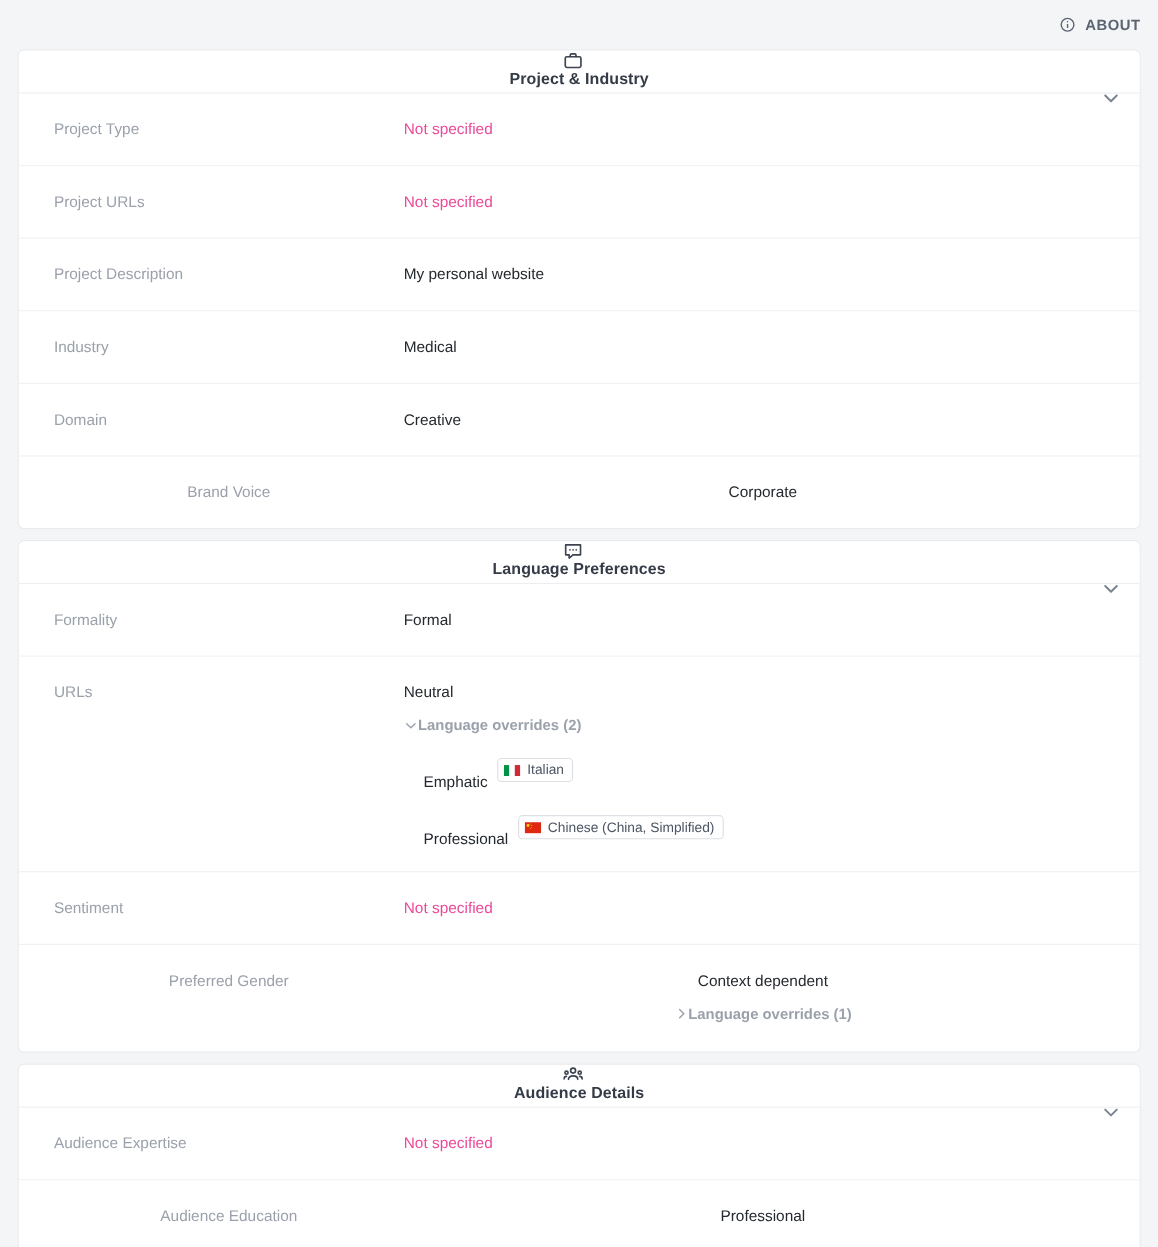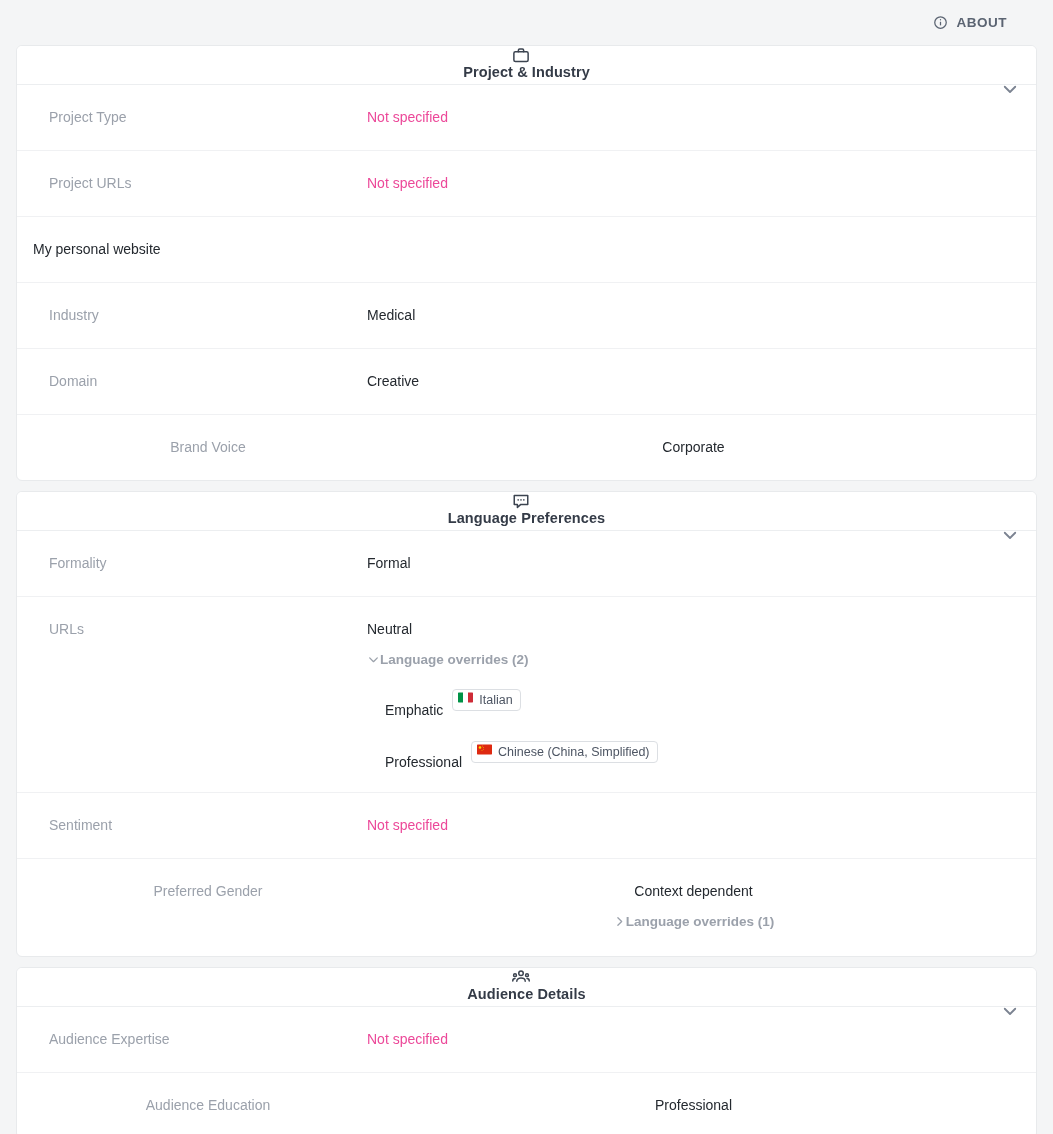--- a/index.html
+++ b/index.html
@@ -11,21 +11,21 @@
     -webkit-font-smoothing: antialiased;
   }
   .page { width: 1053px; min-height: 1134px; position: relative; }
 
   
   .topbar {
     height: 45px;
     display: flex;
     align-items: center;
     justify-content: flex-end;
-    padding-right: 40px;
+    padding-right: 10px;
   }
   .about-button {
     display: inline-flex;
     align-items: center;
     gap: 9px;
     background: transparent;
     border: none;
     cursor: pointer;
     padding: 4px 6px;
     color: #5b6472;
@@ -130,20 +130,21 @@
   }
   .override-item:first-child { margin-top: 6px; }
   .override-name {
     font-size: 14px;
     color: #24292f;
     line-height: 20px;
     margin-top: 20px;
   }
   .lang-chip {
     display: inline-flex;
+    align-items: center;
     gap: 6px;
     border: 1px solid #dcdfe3;
     border-radius: 4px;
     background: #ffffff;
     padding: 2px 7px 2px 5px;
     font-size: 12.5px;
     color: #4d5563;
     line-height: 16px;
     white-space: nowrap;
   }
@@ -191,20 +192,21 @@
             <div>Not specified</div>
           </div>
         </div>
         <div class="row">
           <div class="row-label">Project URLs</div>
           <div class="row-value unset">
             <div>Not specified</div>
           </div>
         </div>
         <div class="row">
+          <div class="row-label">Project Description</div>
           <div class="row-value">
             <div>My personal website</div>
           </div>
         </div>
         <div class="row">
           <div class="row-label">Industry</div>
           <div class="row-value">
             <div>Medical</div>
           </div>
         </div>

